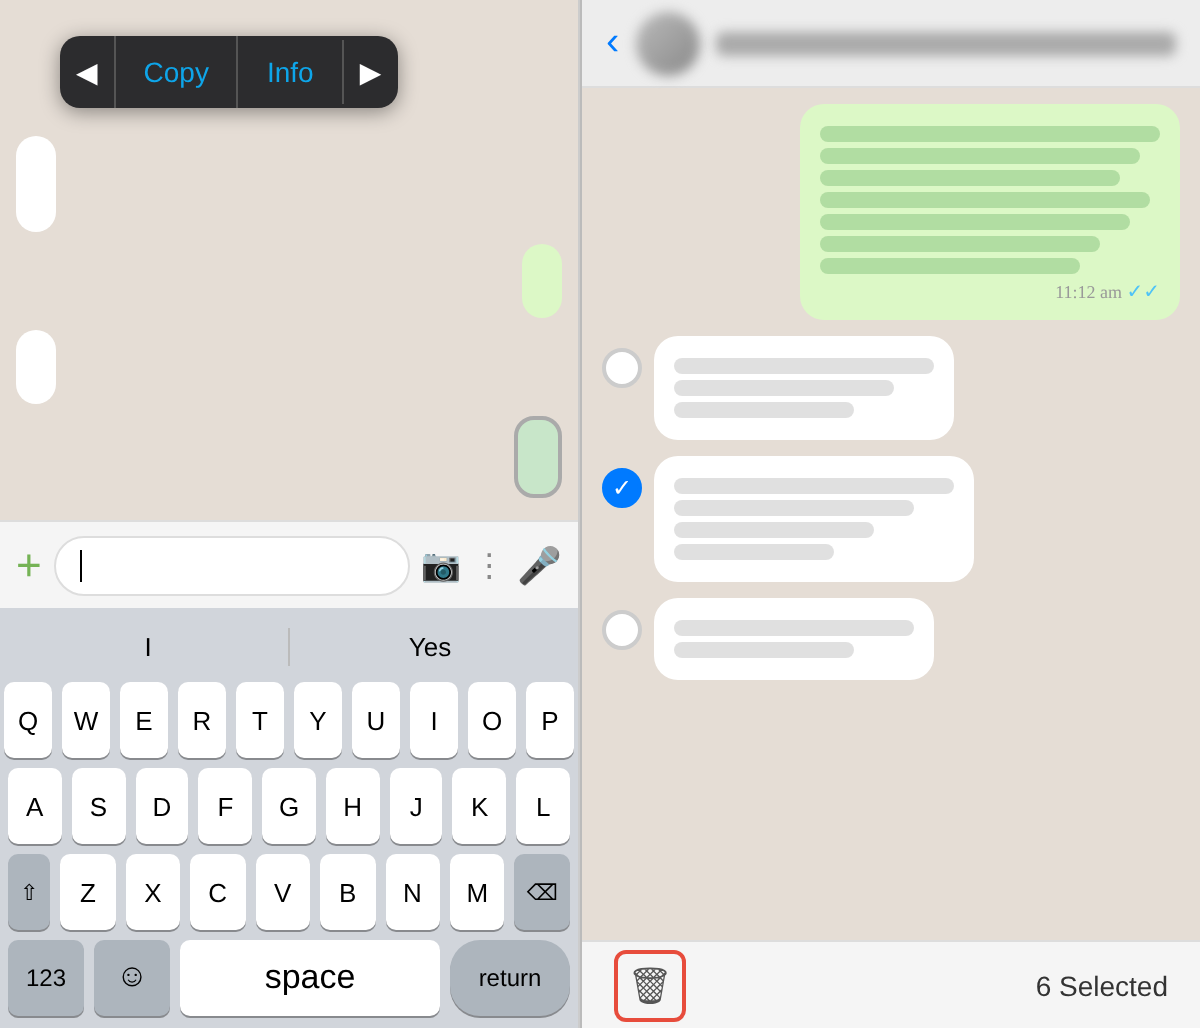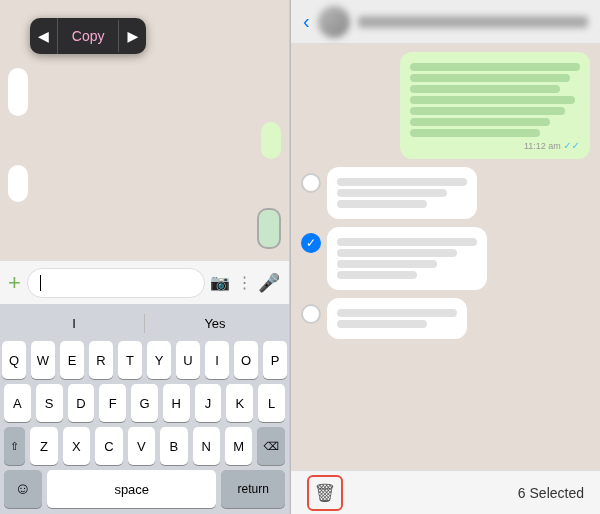--- a/index.html
+++ b/index.html
@@ -48,21 +48,21 @@
       overflow: hidden;
       box-shadow: 0 2px 10px rgba(0,0,0,0.4);
     }
     .context-menu-arrow {
       color: #fff;
       font-size: 14px;
       padding: 8px 8px;
       cursor: pointer;
     }
     .context-menu-item {
-      color: #f9a8d4;
+      color: #0ea5e9;
       font-size: 14px;
       padding: 10px 14px;
       border-left: 1px solid #555;
       cursor: pointer;
       white-space: nowrap;
     }
     .context-menu-item.delete-item {
       border: 2px solid #e74c3c;
       border-radius: 4px;
       margin: 3px;
@@ -202,32 +202,32 @@
       display: flex;
       align-items: center;
       justify-content: center;
       box-shadow: 0 1px 0 rgba(0,0,0,0.35);
       cursor: pointer;
       padding: 0 6px;
     }
     .key-space {
       background: #fff;
       border-radius: 5px;
-      font-size: 13px;
+      font-size: 17px;
       height: 38px;
       flex: 4;
       display: flex;
       align-items: center;
       justify-content: center;
       box-shadow: 0 1px 0 rgba(0,0,0,0.35);
       cursor: pointer;
     }
     .key-return {
       background: #adb5bd;
-      border-radius: 5px;
+      border-radius: 15px;
       font-size: 12px;
       height: 38px;
       flex: 1.5;
       min-width: 60px;
       display: flex;
       align-items: center;
       justify-content: center;
       box-shadow: 0 1px 0 rgba(0,0,0,0.35);
       cursor: pointer;
     }
@@ -313,20 +313,21 @@
       display: flex;
       flex-direction: column;
       gap: 8px;
       overflow: hidden;
     }
 
     .right-bubble-wrap {
       display: flex;
       align-items: flex-start;
       gap: 6px;
+      font-family: Liberation Serif, serif;
     }
     .right-bubble-wrap.sent {
       justify-content: flex-end;
     }
     .right-bubble-wrap.received {
       justify-content: flex-start;
     }
 
     .right-bubble {
       border-radius: 12px;
@@ -417,20 +418,21 @@
 </head>
 <body>
 
 <div class="left-panel">
 
   <div class="chat-area">
 
     <div class="context-menu">
       <span class="context-menu-arrow">◀</span>
       <span class="context-menu-item">Copy</span>
+      <span class="context-menu-item">Info</span>
       <span class="context-menu-arrow-right">▶</span>
     </div>
 
     <div class="messages-container">
       <div class="bubble bubble-received">
         <div class="bubble-line white" style="width:90%"></div>
         <div class="bubble-line white" style="width:75%"></div>
         <div class="bubble-line white" style="width:60%"></div>
       </div>
       <div class="bubble bubble-sent">
@@ -496,20 +498,21 @@
       <div class="key">X</div>
       <div class="key">C</div>
       <div class="key">V</div>
       <div class="key">B</div>
       <div class="key">N</div>
       <div class="key">M</div>
       <div class="key-special">⌫</div>
     </div>
 
     <div class="bottom-row">
+      <div class="key-123">123</div>
       <div class="key-emoji">☺</div>
       <div class="key-space">space</div>
       <div class="key-return">return</div>
     </div>
   </div>
 </div>
 
 <div class="divider"></div>
 
 <div class="right-panel">

